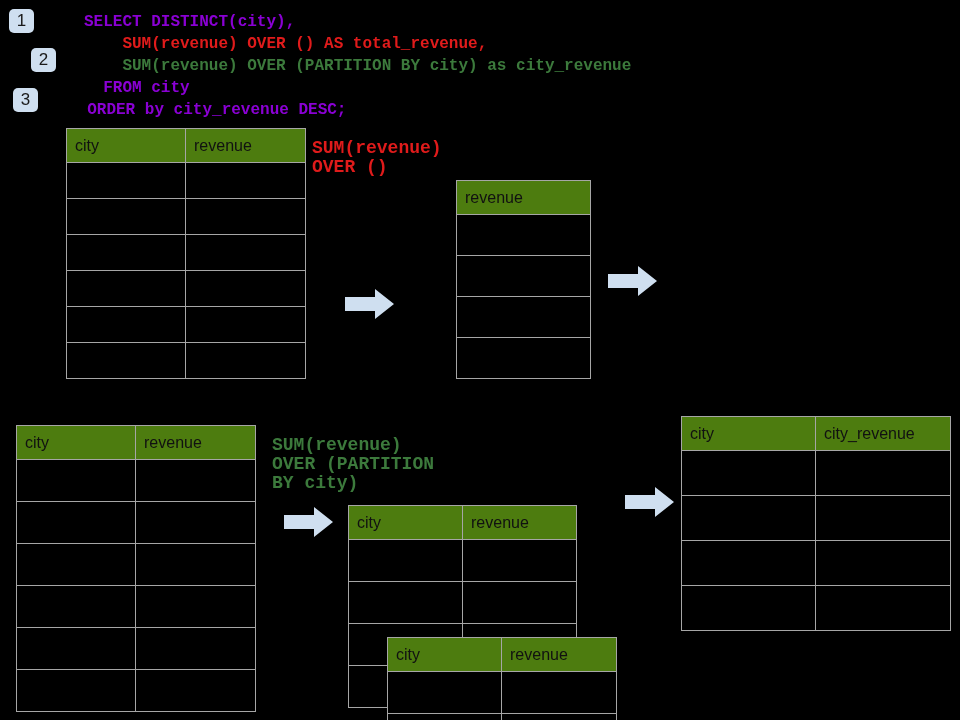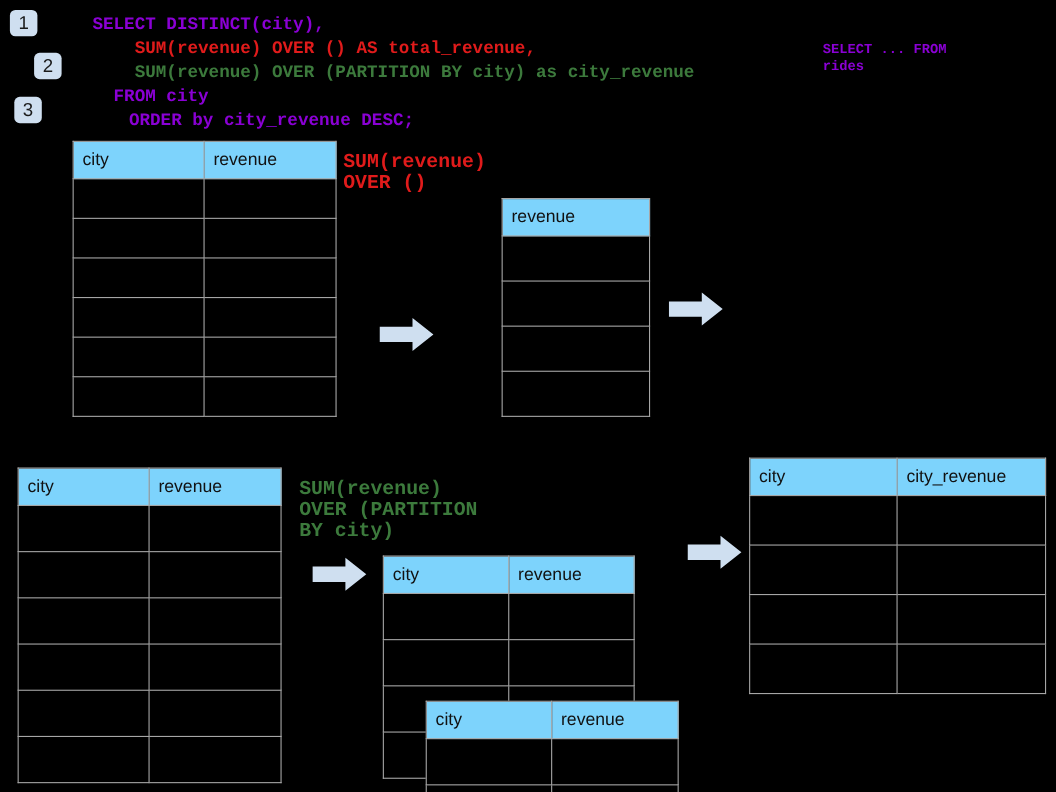--- a/index.html
+++ b/index.html
@@ -62,21 +62,21 @@
     border-collapse: collapse;
     table-layout: fixed;
     background: #000000;
   }
   .tbl th, .tbl td {
     border: 1px solid #a6a6a6;
     padding: 0;
     margin: 0;
   }
   .tbl th {
-    background: #7dd3fc;
+    background: #4d7c0f;
     color: #111111;
     font-family: "Liberation Sans", sans-serif;
     font-size: 16px;
     font-weight: normal;
     text-align: left;
     padding-left: 8px;
     height: 33px;
   }
   .tbl td {
     background: #000000;
@@ -94,24 +94,22 @@
 <div id="stage">
 
   <div class="badge" style="left:9px; top:9px;">1</div>
   <div class="badge" style="left:31px; top:48px;">2</div>
   <div class="badge" style="left:13px; top:88px;">3</div>
 
   <div class="sql sql-purple" style="left:84px; top:12px;">SELECT DISTINCT(city),</div>
   <div class="sql sql-red" style="left:84px; top:34px;">    SUM(revenue) OVER () AS total_revenue,</div>
   <div class="sql sql-green" style="left:84px; top:56px;">    SUM(revenue) OVER (PARTITION BY city) as city_revenue</div>
   <div class="sql sql-purple" style="left:84px; top:78px;">  FROM city</div>
-  <div class="sql sql-purple" style="left:98px; top:100px;">  ORDER by city_revenue DESC;</div>
-
-  <div class="callout callout-purple" style="left:748px; top:37px;">SELECT ... FROM
-rides</div>
+  <div class="sql sql-purple" style="left:68px; top:100px;">  ORDER by city_revenue DESC;</div>
+
 
   <div class="callout callout-red" style="left:312px; top:139px;">SUM(revenue)
 OVER ()</div>
 
   <div class="callout callout-green" style="left:272px; top:436px;">SUM(revenue)
 OVER (PARTITION
 BY city)</div>
 
   <table class="tbl" style="left:66px; top:128px; width:239px;">
     <colgroup>

